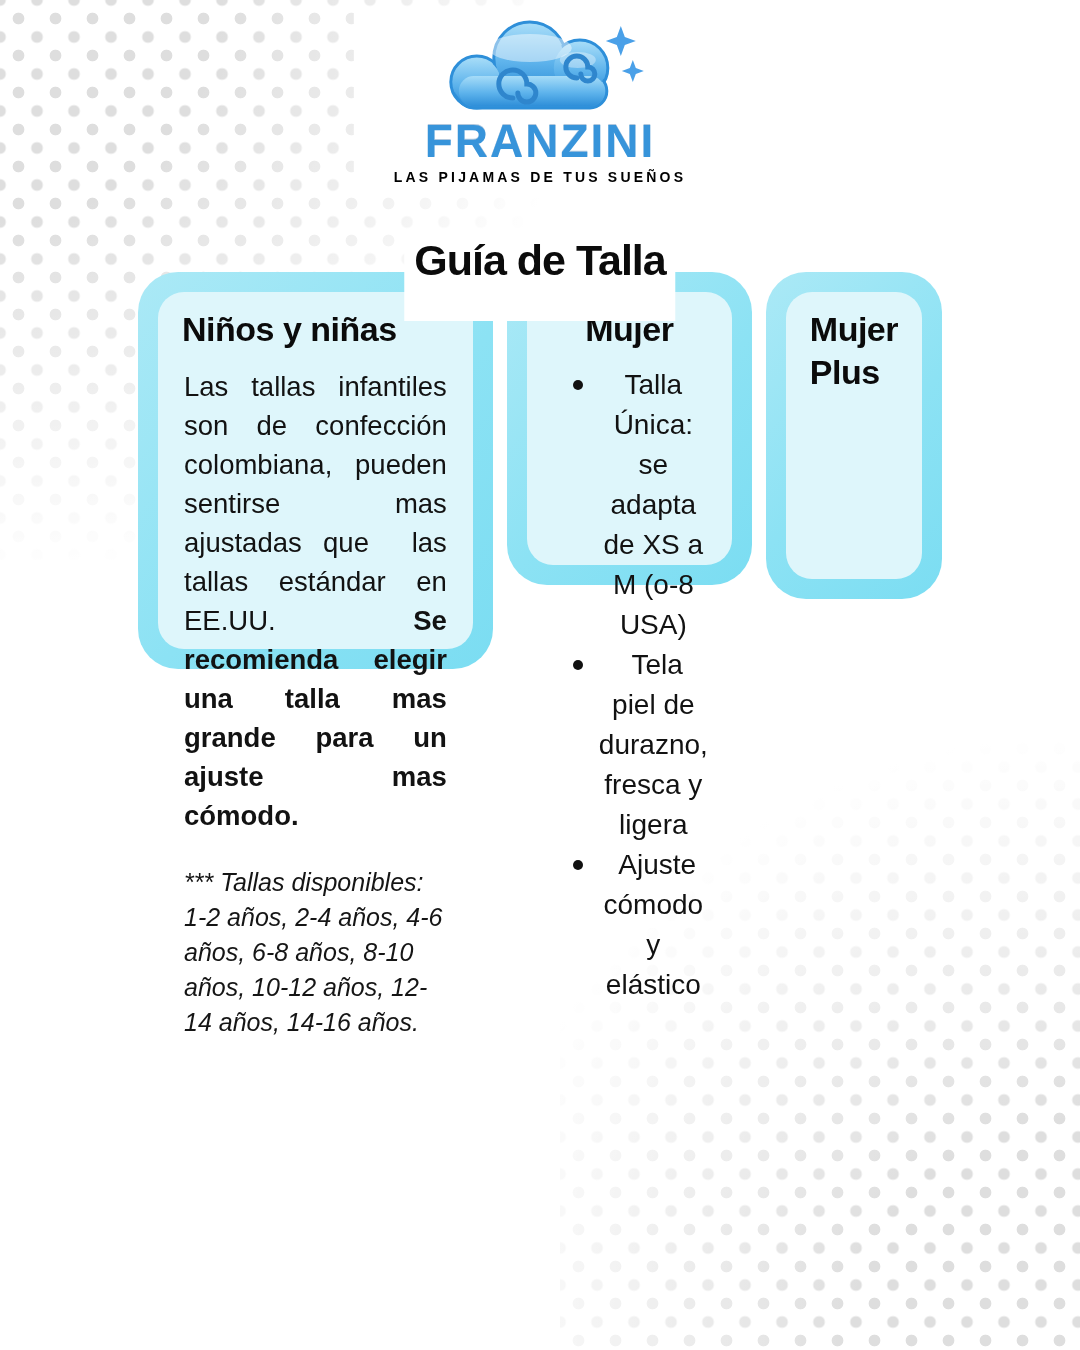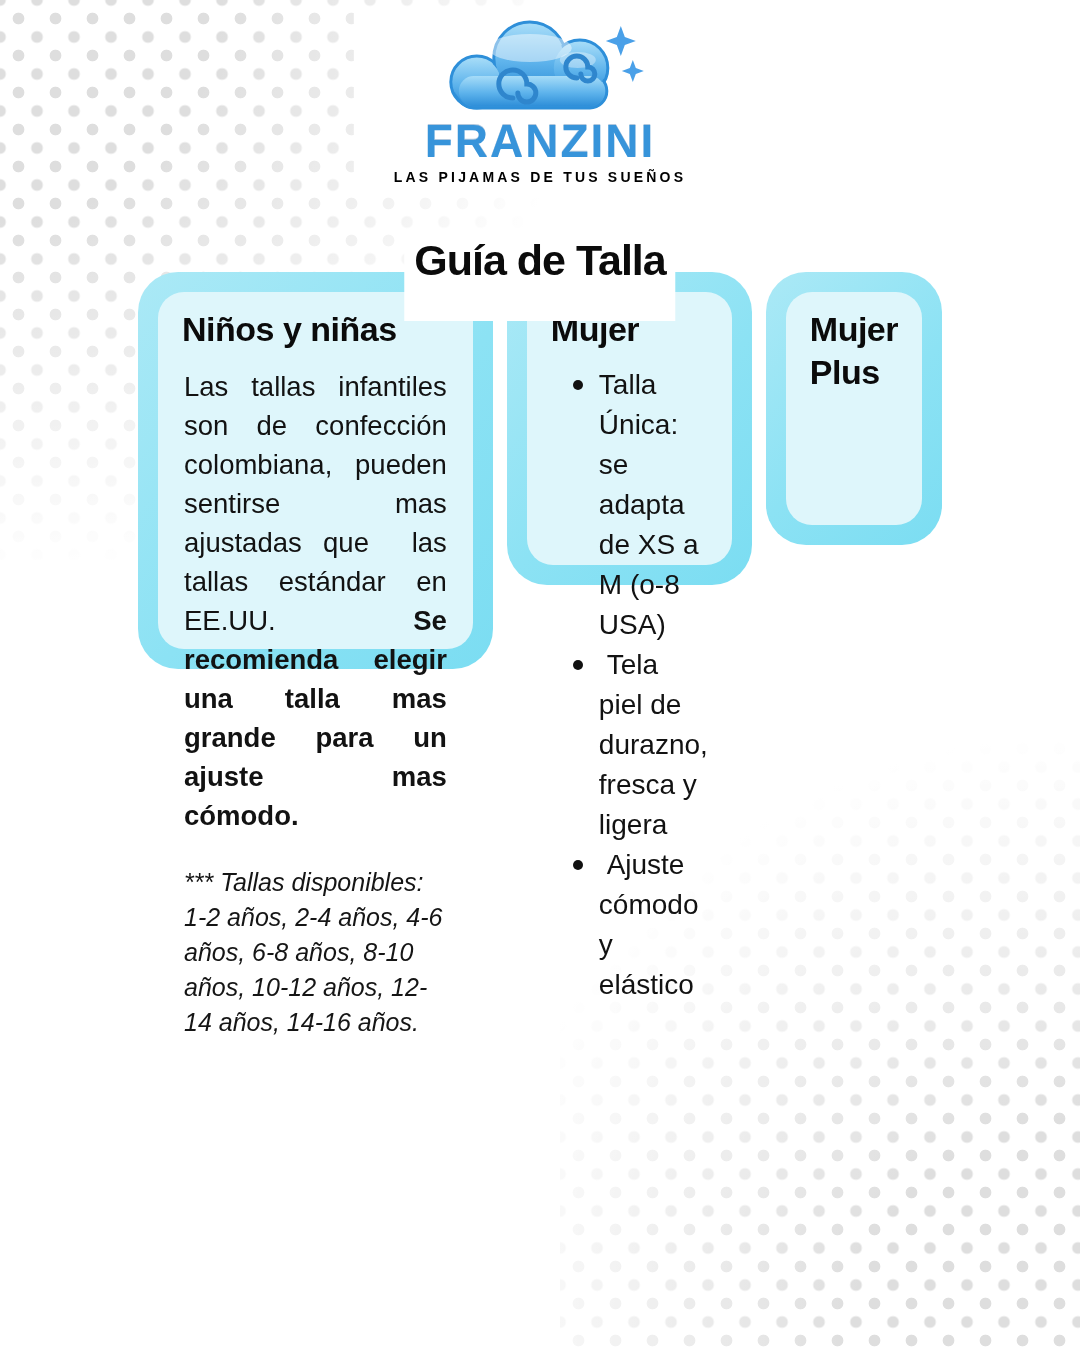--- a/index.html
+++ b/index.html
@@ -64,22 +64,22 @@
   }
   .card{
     box-sizing:border-box;border-radius:40px;padding:20px;
     background:linear-gradient(135deg,#abe9f6 0%, #8ce2f4 55%, #7bddf2 100%);
   }
   .card-inner{
     box-sizing:border-box;height:100%;border-radius:26px;
     background:#def6fb;padding:10px 24px 20px 24px;
   }
   .card1{height:397px;}
-  .card2{height:313px;}
-  .card3{height:273px;}
+  .card2{height:313px;text-align:center;}
+  .card3{height:327px;}
 
   .card-heading{
     margin:6px 0 0 0;font-size:34px;font-weight:bold;letter-spacing:-0.5px;
     color:#0b0b0b;line-height:1.25;
   }
   .body-par{
     margin:16px 2px 0 2px;
     font-size:27.5px;line-height:39px;color:#121212;
     text-align:justify;white-space:pre-wrap;
   }

